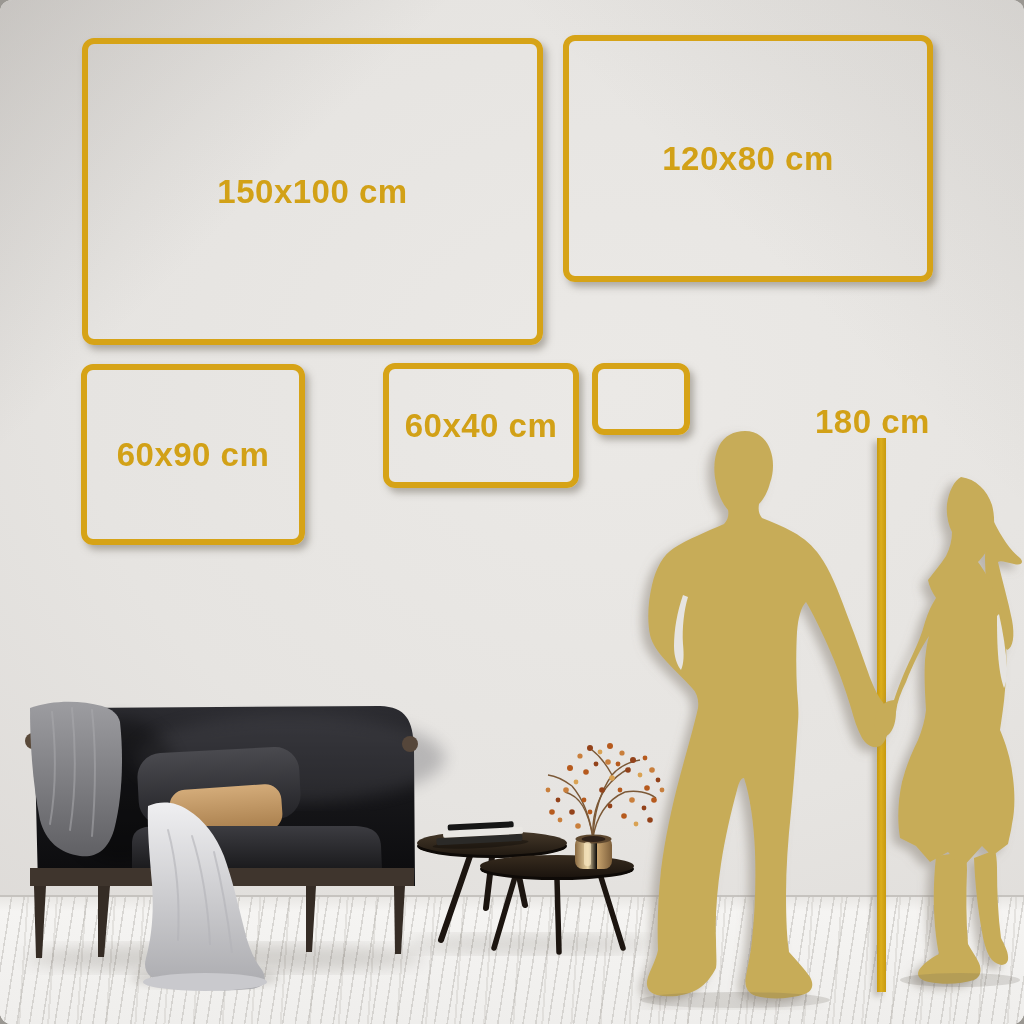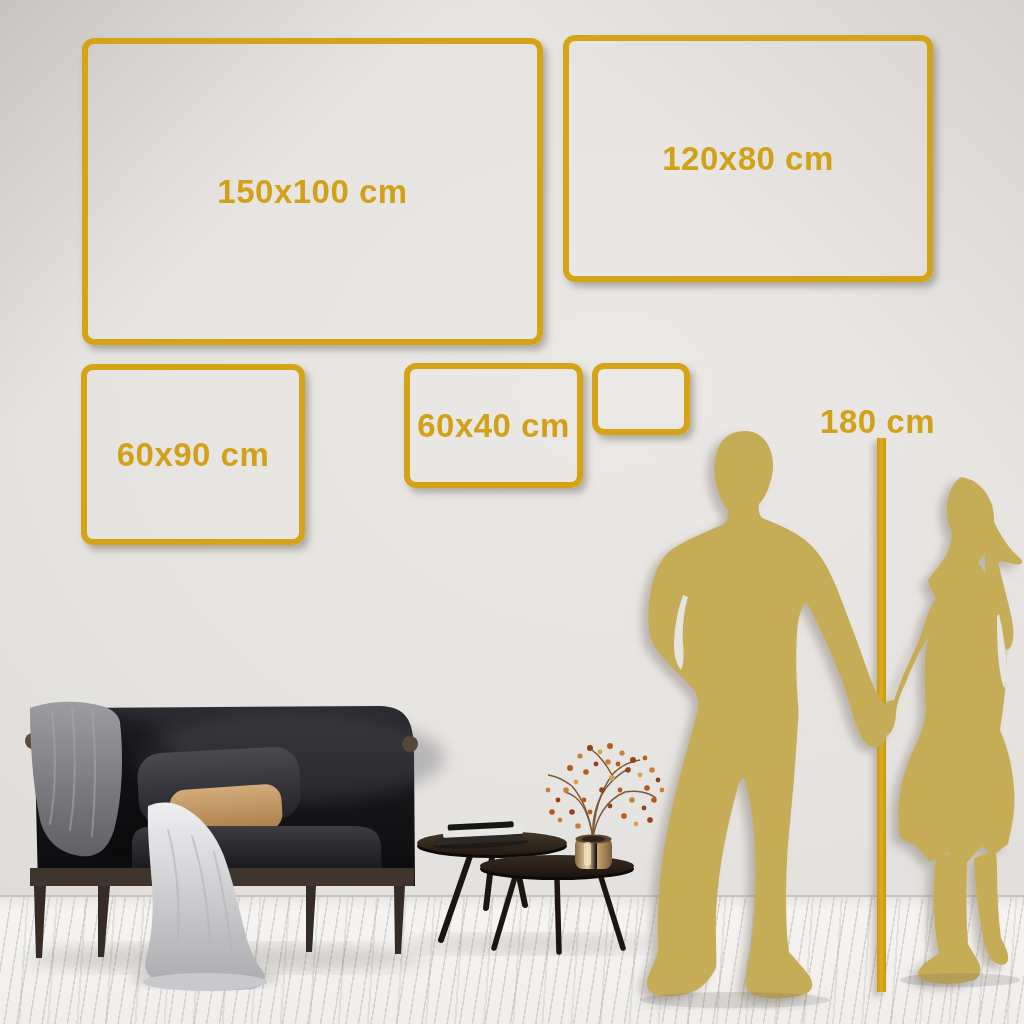--- a/index.html
+++ b/index.html
@@ -1,19 +1,20 @@
 <!DOCTYPE html>
 <html><head>
 <meta charset="utf-8">
 <style>
   html,body{margin:0;padding:0;background:#9a9792;}
   .stage{
     position:relative;width:1024px;height:1024px;overflow:hidden;
     font-family:"Liberation Sans", sans-serif;
     background:#e4e1de;
+    border-radius:12px;
   }
   
   .wall{
     position:absolute;inset:0;
     background:
       linear-gradient(135deg, rgba(110,105,100,.22) 0%, rgba(110,105,100,0) 22%),
       linear-gradient(225deg, rgba(120,115,110,.14) 0%, rgba(120,115,110,0) 25%),
       radial-gradient(130% 105% at 60% 38%, #ebe9e6 0%, #e6e4e1 40%, #dbd8d5 78%, #ccc9c6 100%);
   }
   
@@ -36,25 +37,25 @@
     box-shadow:4px 5px 7px rgba(118,111,100,.5);
     display:flex;align-items:center;justify-content:center;
   }
   .gold-text{
     color:#d2a117;font-weight:700;font-size:33px;letter-spacing:.5px;
     white-space:nowrap;user-select:none;
   }
   .f150{left:82px;top:38px;width:461px;height:307px;}
   .f120{left:563px;top:35px;width:370px;height:247px;}
   .f6090{left:81px;top:364px;width:224px;height:181px;}
-  .f6040{left:404px;top:363px;width:179px;height:125px;}
+  .f6040{left:383px;top:363px;width:196px;height:125px;}
   .f3020{left:592px;top:363px;width:98px;height:72px;}
   .label-3020{position:absolute;left:588px;top:321px;}
   
-  .height-label{position:absolute;left:815px;top:403px;width:120px;text-align:right;}
+  .height-label{position:absolute;left:815px;top:403px;width:120px;text-align:left;}
   .height-line{
     position:absolute;left:877px;top:438px;width:9px;height:554px;
     background:linear-gradient(90deg,#c89a10,#dcae1c 45%,#c89a10);
     box-shadow:-4px 4px 6px rgba(118,111,100,.4);
   }
   
   .scene,.people{position:absolute;left:0;top:0;width:1024px;height:1024px;pointer-events:none;}
 </style>
 </head>
 <body>

